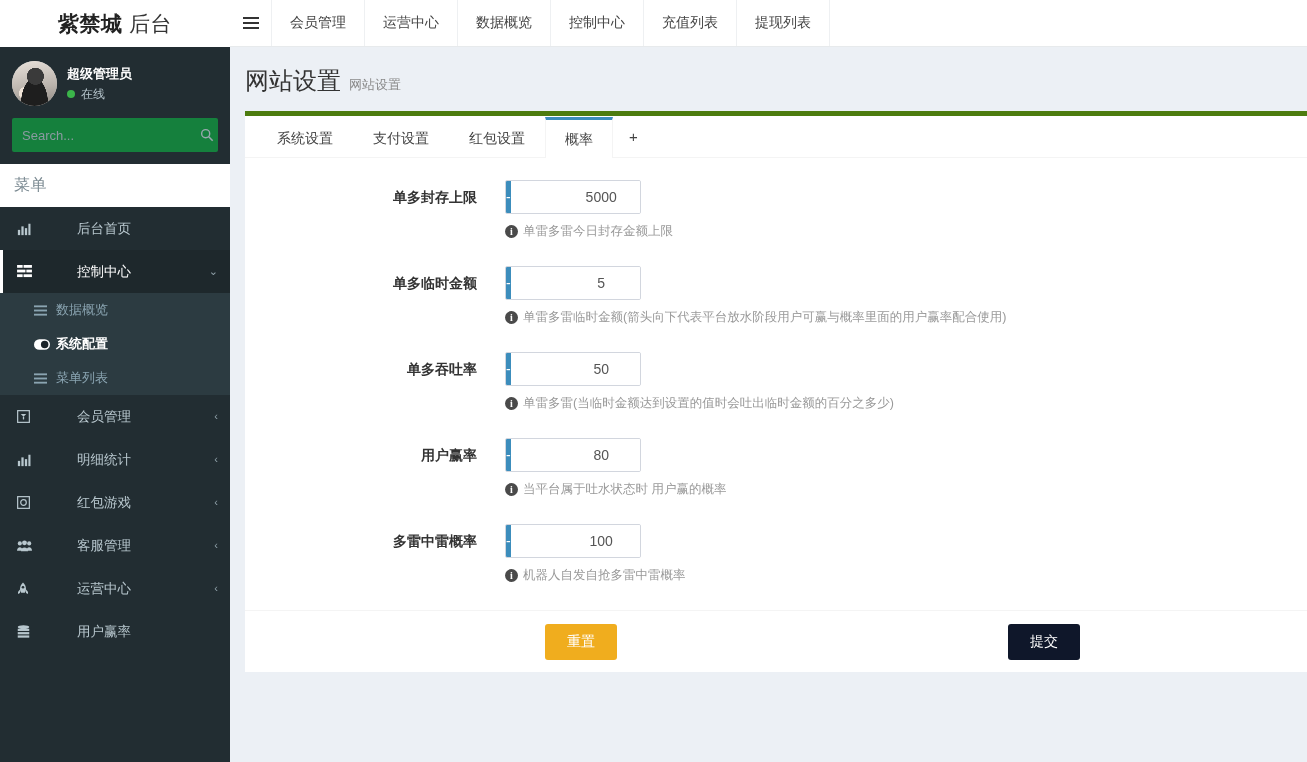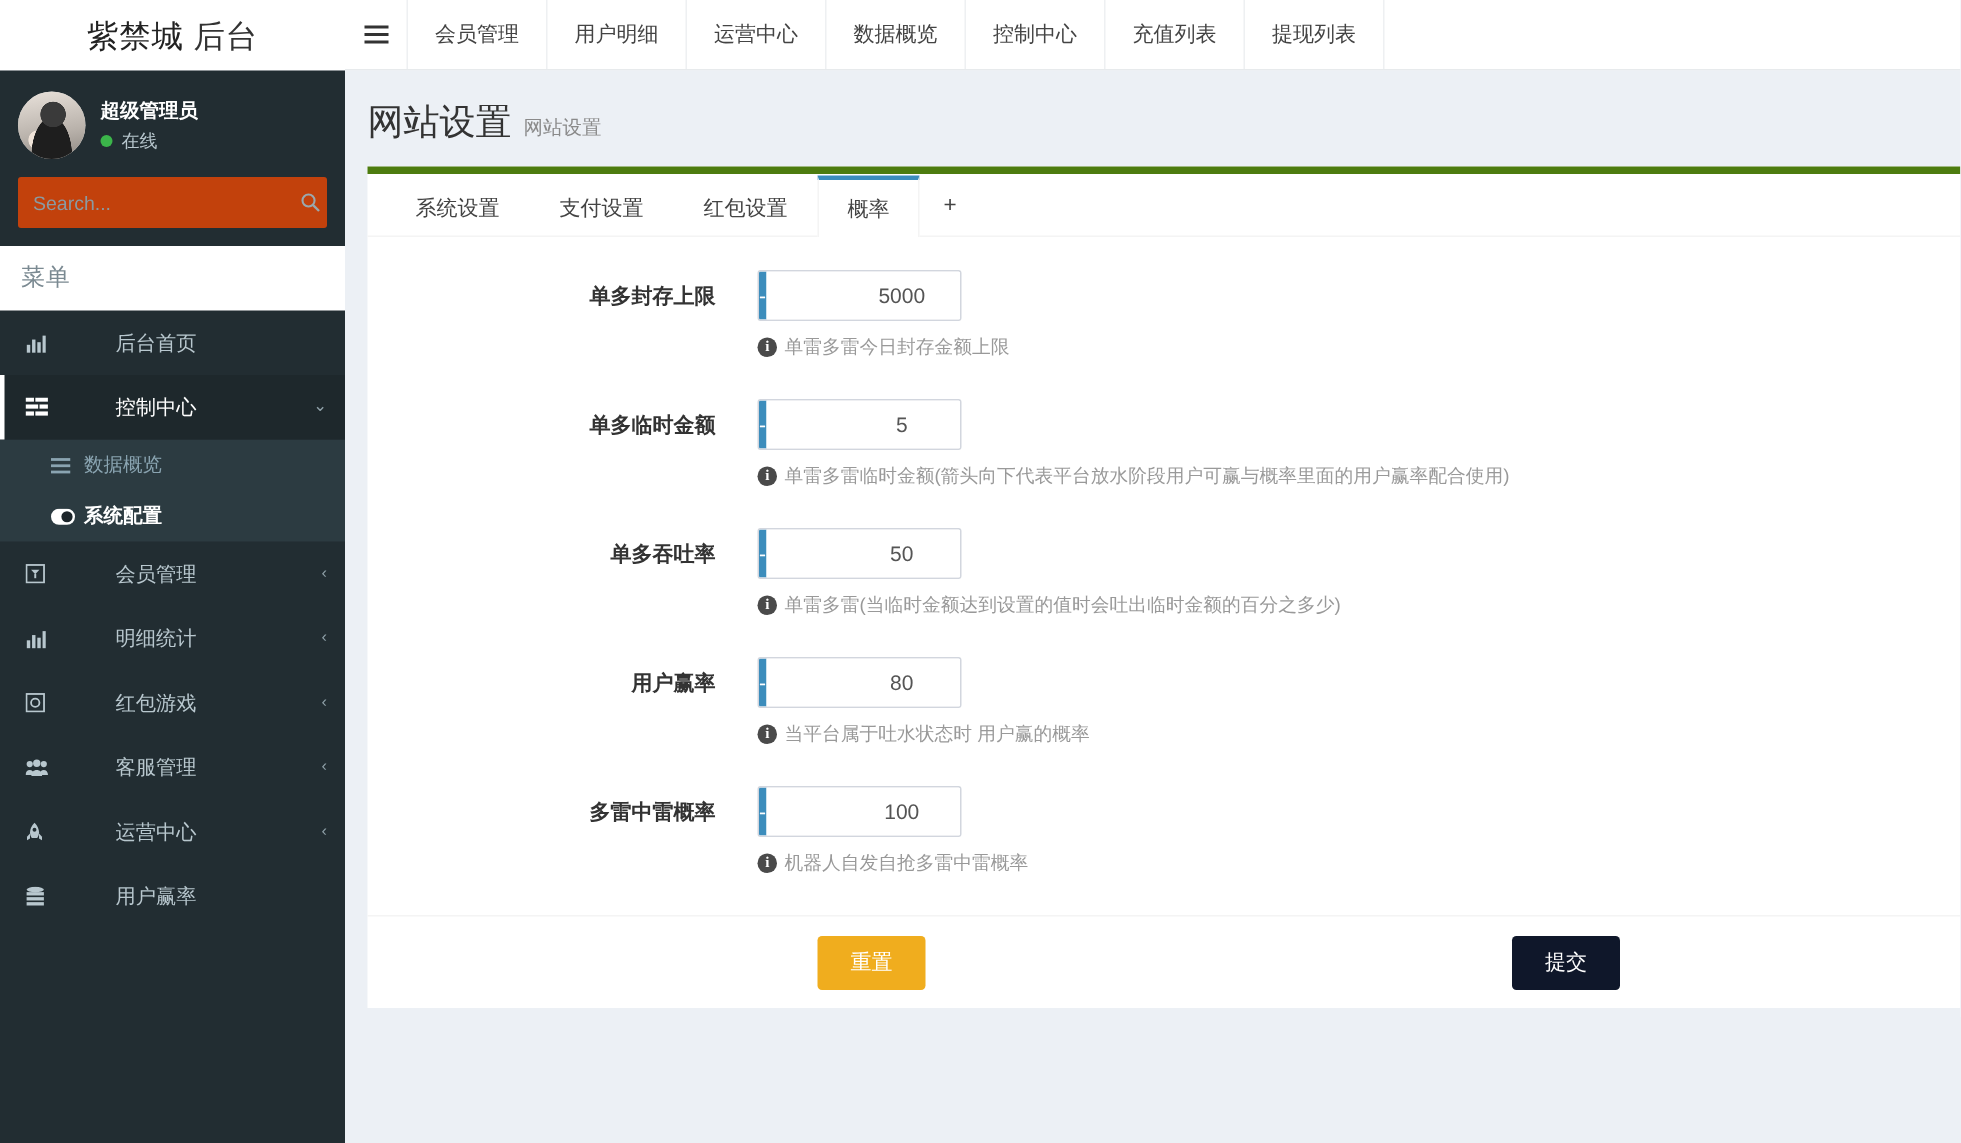--- a/index.html
+++ b/index.html
@@ -12,21 +12,21 @@
   body { position: relative; }
 
   
   #logo-bar {
     position: absolute; left: 0; top: 0;
     width: 230px; height: 47px;
     background: #ffffff;
     display: flex; align-items: center; justify-content: center;
   }
   #logo-bar .logo-text { font-size: 21px; color: #222; letter-spacing: .5px; }
-  #logo-bar .logo-text b { font-weight: normal; }
+  #logo-bar .logo-text b { font-weight: bold; }
   #logo-bar .logo-text span { font-weight: normal; color: #333; }
 
   
   #topnav {
     position: absolute; left: 230px; top: 0; right: 0; height: 47px;
     background: #ffffff;
     border-bottom: 1px solid #e7eaec;
     display: flex; align-items: stretch;
   }
   #nav-toggle {
@@ -63,21 +63,21 @@
       linear-gradient(170deg, #e9e2db 0%, #b9b2ab 60%, #8d8781 100%);
   }
   #user-info { margin-left: 10px; line-height: 1.35; }
   #user-name { color: #fff; font-size: 13px; font-weight: bold; }
   #user-status { color: #b8c7ce; font-size: 12px; display: flex; align-items: center; margin-top: 4px; }
   .dot-online { width: 8px; height: 8px; border-radius: 50%; background: #3bb54a; margin-right: 6px; display: inline-block; }
 
   #search-wrap { padding: 0 12px 12px 12px; }
   #search-box {
     display: flex; align-items: center;
-    background: #c2410c; border-radius: 2px; height: 34px; padding: 0 8px 0 10px;
+    background: #15803d; border-radius: 2px; height: 34px; padding: 0 8px 0 10px;
   }
   #search-input {
     flex: 1; background: transparent; border: none; outline: none;
     color: #c9d2d6; font-size: 13px; font-family: inherit;
   }
   #search-input::placeholder { color: #8b9aa1; }
   #search-btn { background: transparent; border: none; cursor: pointer; padding: 0 2px; line-height: 0; }
 
   #menu-header {
     background: #ffffff; color: #7b8a92; font-size: 16px;
@@ -192,21 +192,20 @@
 
 <div id="topnav">
   <div id="nav-toggle">
     <div class="bars">
         <i></i>
         <i></i>
         <i></i>
       </div>
   </div>
   <div class="nav-item">会员管理</div>
-  <div class="nav-item">用户明细</div>
   <div class="nav-item">运营中心</div>
   <div class="nav-item">数据概览</div>
   <div class="nav-item">控制中心</div>
   <div class="nav-item">充值列表</div>
   <div class="nav-item">提现列表</div>
 </div>
 
 <div id="sidebar">
 
   <div id="user-panel">
@@ -276,20 +275,30 @@
     </div>
     <div class="sub-link active">
       <span class="s-icon">
         <svg width="16" height="11" viewBox="0 0 18 12">
             <rect x="0" y="0" width="18" height="12" rx="6" fill="#fff"></rect>
             <circle cx="12" cy="6" r="4.2" fill="#1b2429"></circle>
           </svg>
       </span>
       <span>系统配置</span>
     </div>
+    <div class="sub-link">
+      <span class="s-icon">
+        <svg width="13" height="11" viewBox="0 0 14 11">
+            <rect x="0" y="0" width="14" height="2" fill="#8aa4b1"></rect>
+            <rect x="0" y="4.5" width="14" height="2" fill="#8aa4b1"></rect>
+            <rect x="0" y="9" width="14" height="2" fill="#8aa4b1"></rect>
+          </svg>
+      </span>
+      <span>菜单列表</span>
+    </div>
   </div>
 
   <div class="menu-link">
     <span class="m-icon">
       <svg width="13" height="13" viewBox="0 0 14 14">
           <rect x="0.7" y="0.7" width="12.6" height="12.6" fill="none" stroke="#b8c7ce" stroke-width="1.3"></rect>
           <path d="M4 4.2h6l-3 3.2z" fill="#b8c7ce"></path>
           <rect x="6.3" y="7.2" width="1.4" height="3" fill="#b8c7ce"></rect>
         </svg>
     </span>

